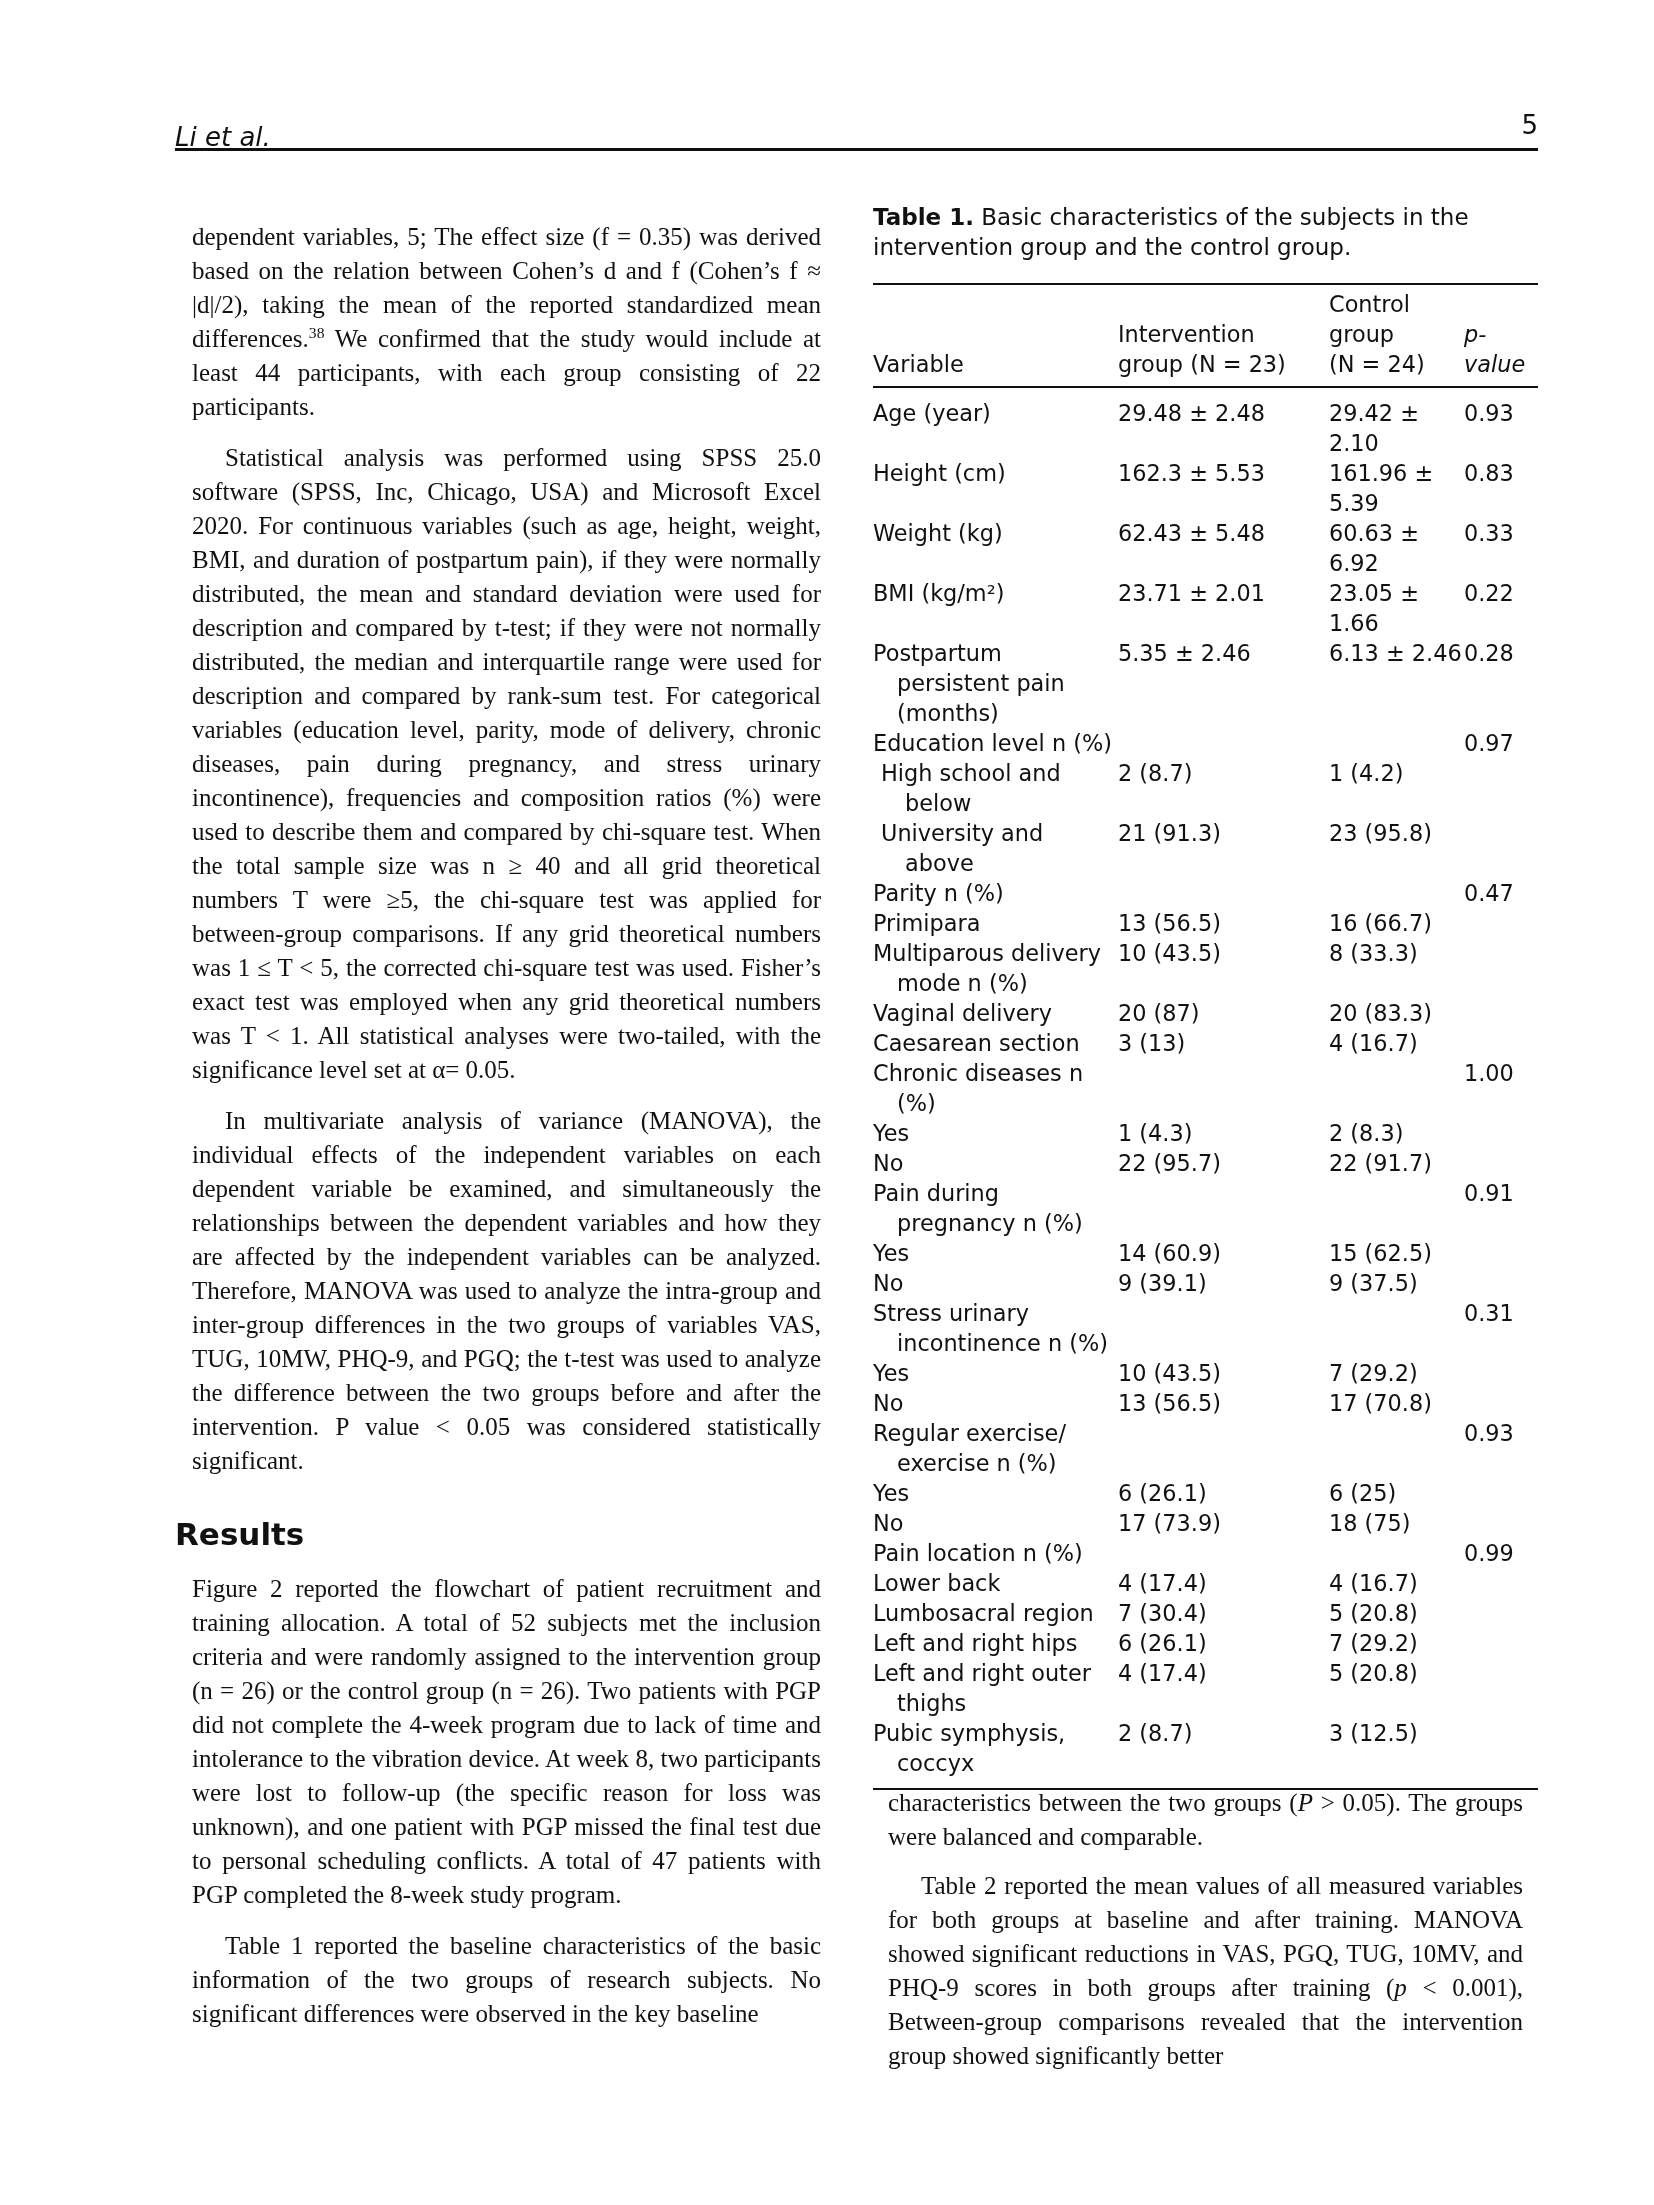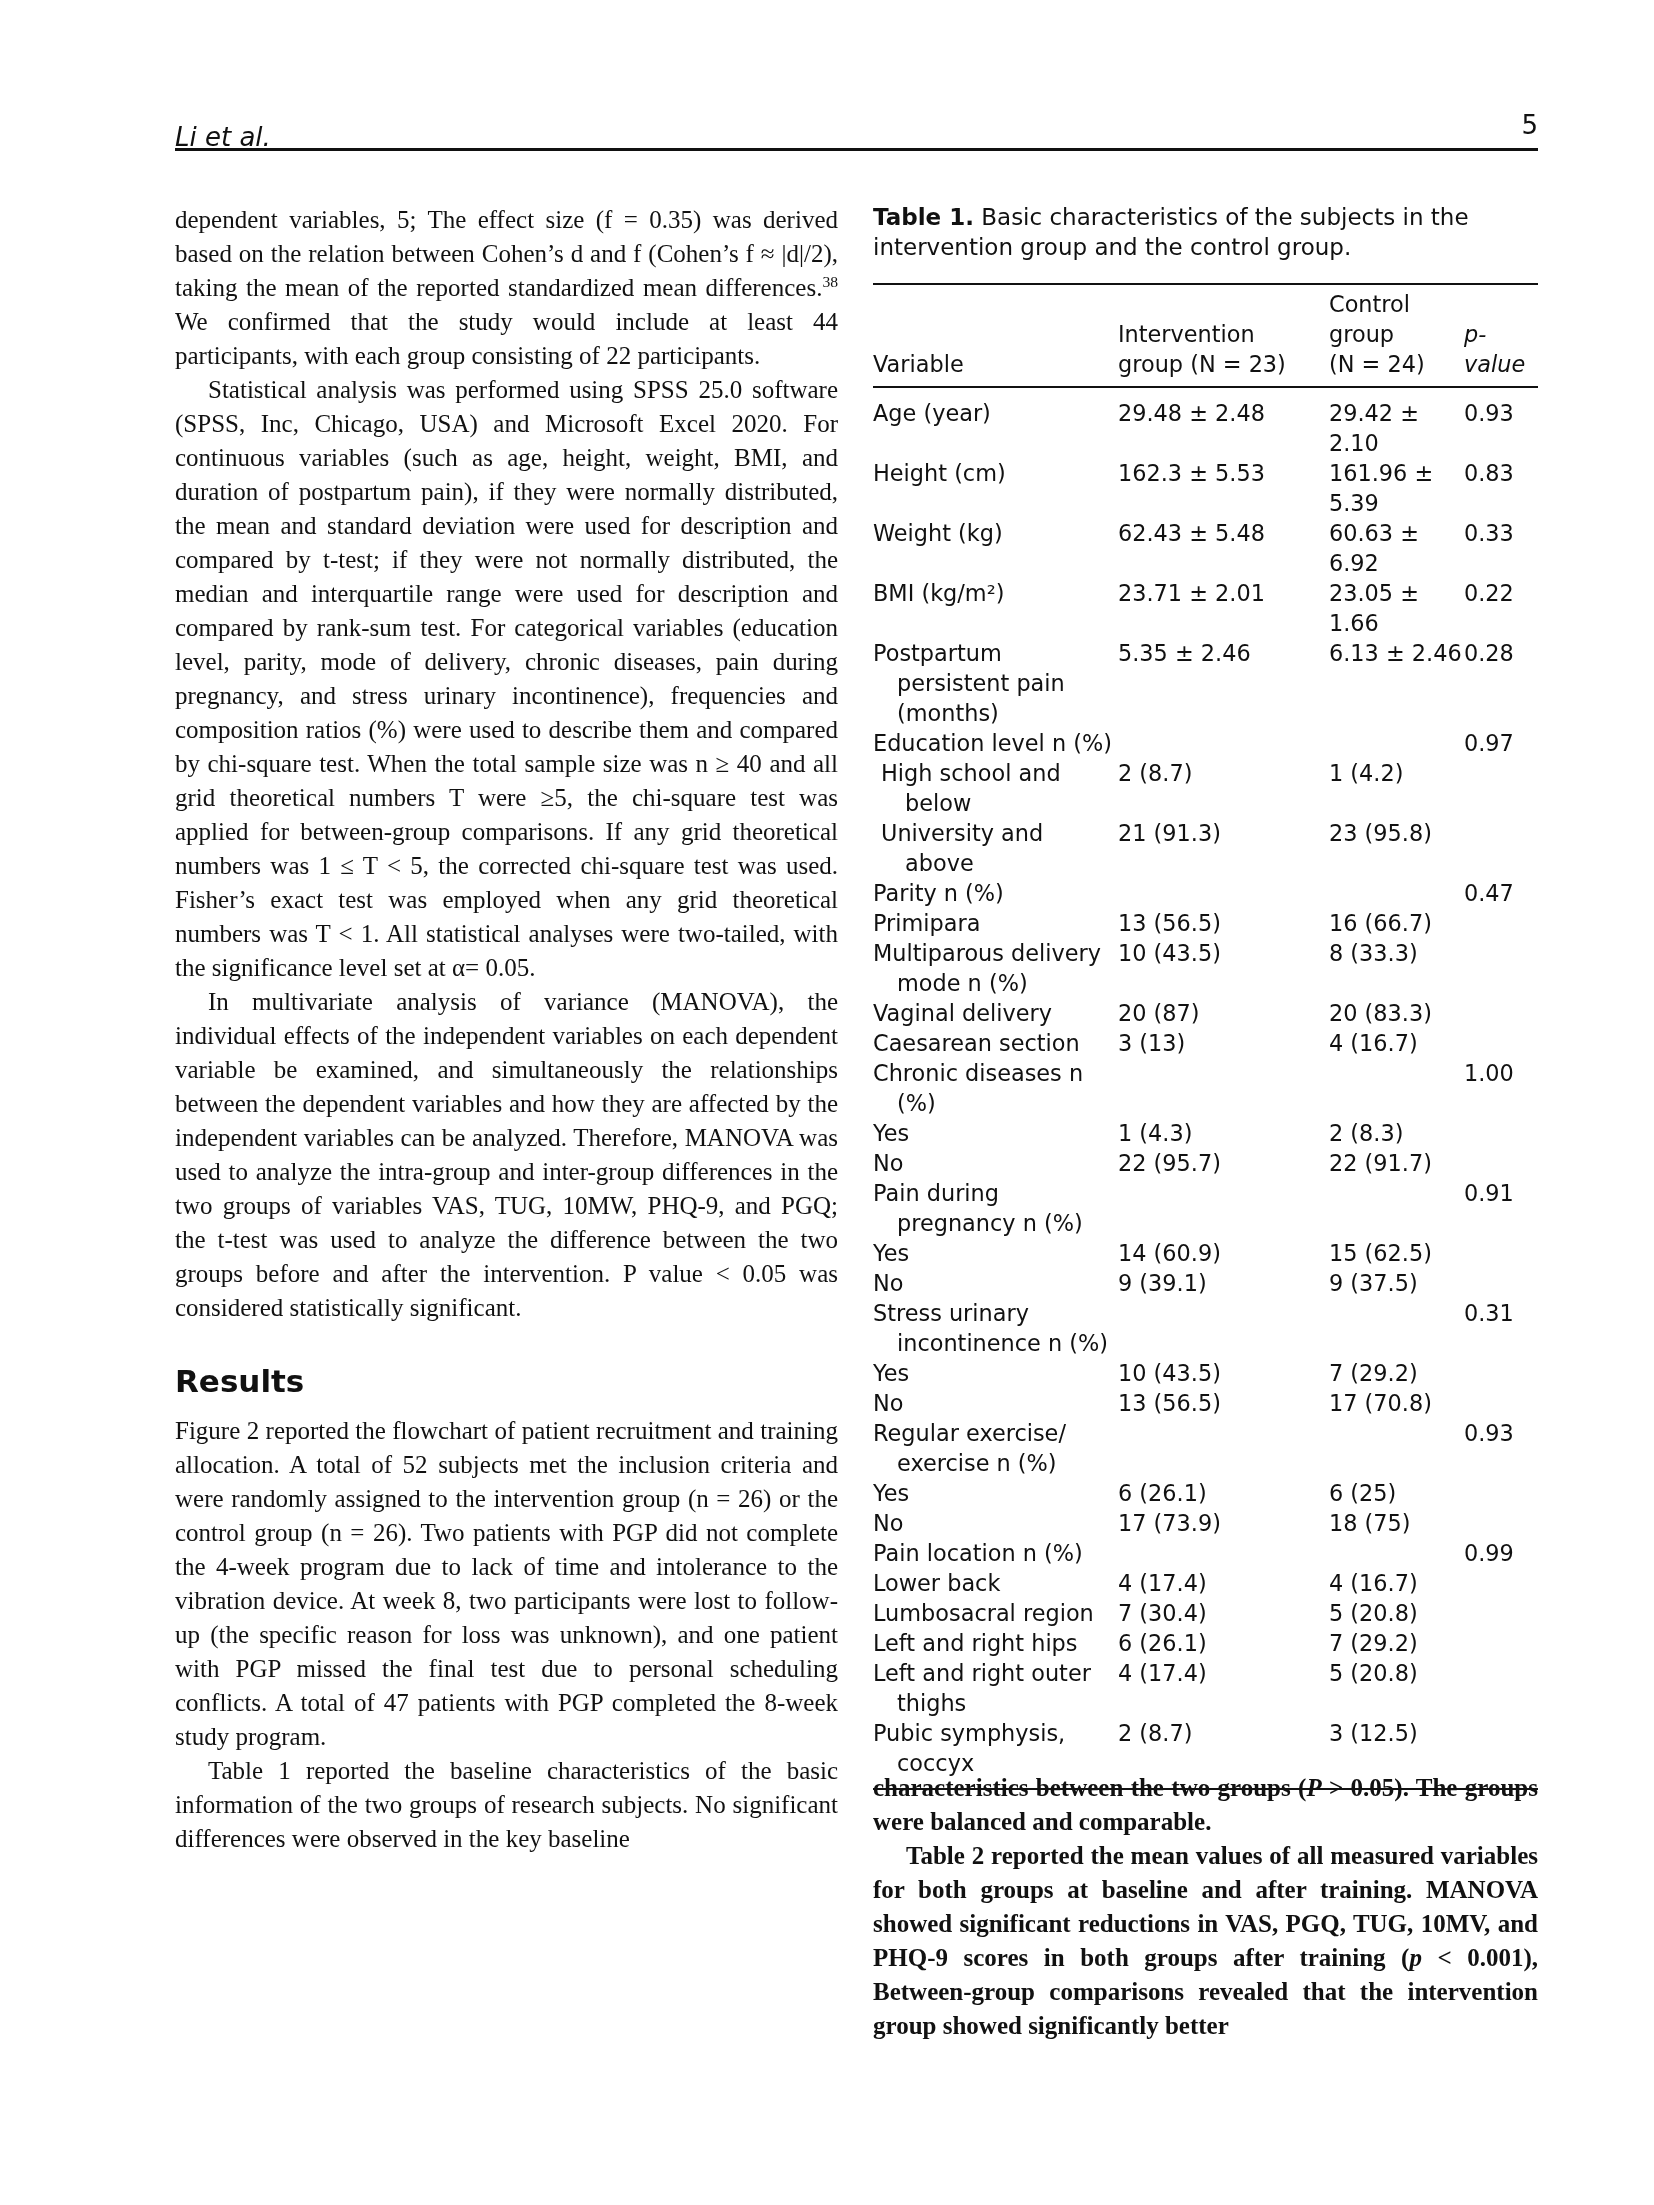--- a/index.html
+++ b/index.html
@@ -5,21 +5,21 @@
   html, body { margin: 0; padding: 0; background: #ffffff; }
   body { width: 1654px; height: 2205px; position: relative; overflow: hidden; color: #111; }
   .running-head { position: absolute; left: 175px; top: 110px; width: 1363px; height: 36px;
     font-family: "DejaVu Sans", sans-serif; font-size: 26px; }
   .running-head .author { position: absolute; left: 0; top: 12px; font-style: italic; }
   .running-head .pageno { position: absolute; right: 0; top: 0; }
   .head-rule { position: absolute; left: 175px; top: 148px; width: 1363px; height: 2.6px; background: #111; }
 
   .col-left { position: absolute; left: 175px; top: 203px; width: 663px;
     font-family: "Liberation Serif", serif; font-size: 25px; line-height: 34px; text-align: justify; }
-  .col-left p { margin: 0; }
+  .col-left p { margin: 17px; }
   .col-left p.indent { text-indent: 33px; }
   .col-left sup { font-size: 15.6px; line-height: 0; }
   .results-heading { font-family: "DejaVu Sans", sans-serif; font-weight: bold; font-size: 31px;
     margin: 35px 0 11.5px 0 !important; line-height: 42px; }
 
   .col-right { position: absolute; left: 873px; top: 202px; width: 665px; }
   .table-caption { font-family: "DejaVu Sans", sans-serif; font-size: 23px; line-height: 30px; margin: 0; }
   .table-caption b { font-weight: bold; text-align: right; }
   .rule { height: 2.1px; background: #111; }
   .rule-top { margin-top: 21px; }
@@ -31,21 +31,21 @@
   table.t1 col.c2 { width: 211px; }
   table.t1 col.c3 { width: 135px; }
   table.t1 tbody tr:first-child td { padding-top: 10.4px; }
   .hang { padding-left: 24px !important; text-indent: -24px; }
   .sub { padding-left: 8.3px !important; margin-top: 8px; }
   .sub.hang { padding-left: 32px !important; text-indent: -24px; }
   .rule-bottom { margin-top: 10.4px; }
 
   .col-right-text { position: absolute; left: 873px; top: 1771px; width: 665px;
     font-family: "Liberation Serif", serif; font-size: 25px; line-height: 34px; text-align: justify; }
-  .col-right-text p { margin: 0; font-weight: bold; }
+  .col-right-text p { margin: 15px; }
   .col-right-text p.indent { text-indent: 33px; }
 </style>
 </head>
 <body>
 
 <div class="running-head">
   <span class="author">Li et al.</span>
   <span class="pageno">5</span>
 </div>
 <div class="head-rule"></div>

